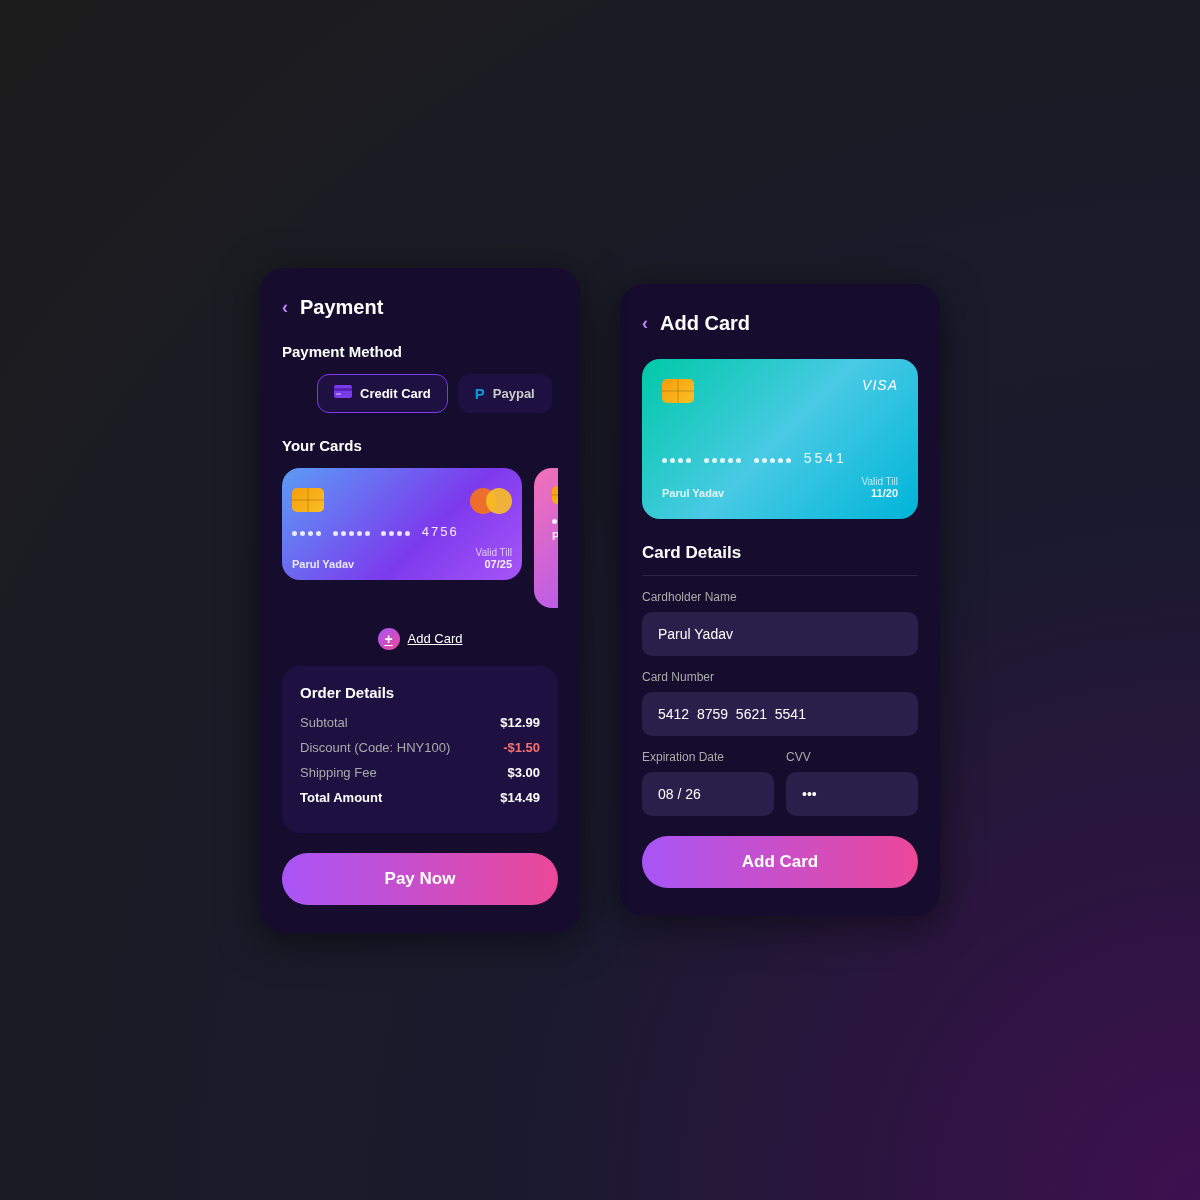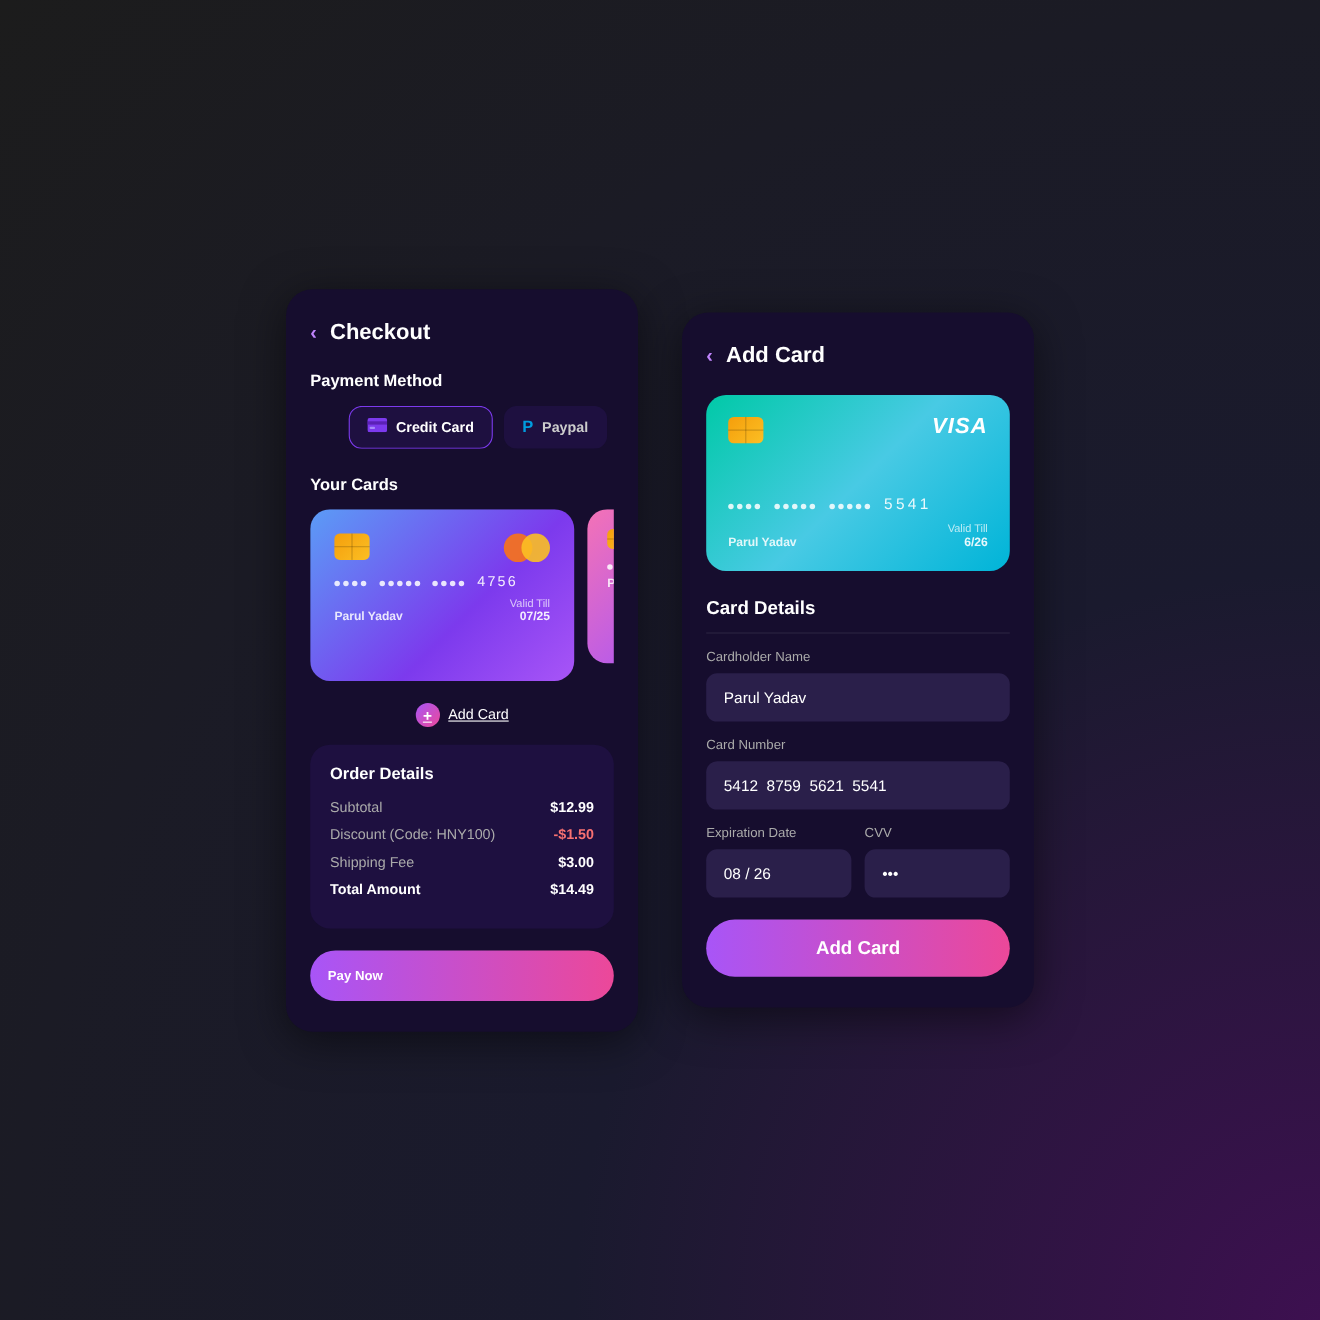--- a/index.html
+++ b/index.html
@@ -101,27 +101,27 @@
     }
 
     .cards-scroll {
       display: flex;
       gap: 12px;
       overflow: hidden;
     }
 
     .credit-card {
       min-width: 240px;
-      height: 156px;
+      height: 112px;
       border-radius: 18px;
-      padding: 22px;
+      padding: 10px;
       position: relative;
       display: flex;
       flex-direction: column;
-      justify-content: flex-start;
+      justify-content: flex-end;
     }
 
     .card-blue {
       background: linear-gradient(135deg, #5b9cf6 0%, #7c3aed 60%, #a855f7 100%);
     }
 
     .card-pink {
       min-width: 80px;
       height: 140px;
       border-radius: 18px;
@@ -287,25 +287,25 @@
       font-weight: 700;
     }
 
     
     .pay-now-btn {
       width: 100%;
       padding: 16px;
       border-radius: 50px;
       background: linear-gradient(90deg, #a855f7, #ec4899);
       color: #ffffff;
-      font-size: 12px;
+      font-size: 17px;
       font-weight: 700;
       border: none;
       cursor: pointer;
-      text-align: left;
+      text-align: center;
     }
 
     
     .visa-card {
       width: 100%;
       height: 160px;
       border-radius: 18px;
       background: linear-gradient(135deg, #00c9a7 0%, #48cae4 50%, #00b4d8 100%);
       padding: 20px;
       position: relative;
@@ -313,22 +313,22 @@
       display: flex;
       flex-direction: column;
       justify-content: space-between;
     }
 
     .visa-text {
       position: absolute;
       top: 18px;
       right: 20px;
       color: #ffffff;
-      font-size: 20px;
-      font-weight: 700;
+      font-size: 14px;
+      font-weight: 400;
       font-style: italic;
       letter-spacing: 1px;
     }
 
     .visa-card-number {
       color: rgba(255,255,255,0.9);
       font-size: 14px;
       letter-spacing: 3px;
       margin-top: 12px;
     }
@@ -404,21 +404,21 @@
       background: rgba(255,255,255,0.85);
       display: inline-block;
     }
   </style>
 </head>
 <body>
 
 <div class="checkout-panel">
   <div class="panel-header">
     <span class="back-btn">‹</span>
-    <span class="panel-title">Checkout</span>
+    <span class="panel-title">Payment</span>
   </div>
 
   <div class="section-title">Payment Method</div>
 
   <div class="payment-methods">
     <button class="payment-btn active">
       <span>
         <svg width="18" height="13" viewBox="0 0 18 13" fill="none">
           <rect x="0" y="0" width="18" height="13" rx="2" fill="#7c3aed"></rect>
           <rect x="0" y="3" width="18" height="3" fill="#5b21b6"></rect>
@@ -562,21 +562,21 @@
             <span class="dot"></span>
             <span class="dot"></span>
             <span class="dot"></span>
           </span>
         5541
       </div>
       <div class="visa-card-bottom" style="margin-top:10px;">
         <div class="card-name">Parul Yadav</div>
         <div class="card-valid-right">
           <div class="card-valid">Valid Till</div>
-          <div class="card-valid-value">6/26</div>
+          <div class="card-valid-value">11/20</div>
         </div>
       </div>
     </div>
   </div>
 
   
   <div class="card-details-title">Card Details</div>
 
   <label class="form-label">Cardholder Name</label>
   <input class="form-input" type="text" value="Parul Yadav" style="">

